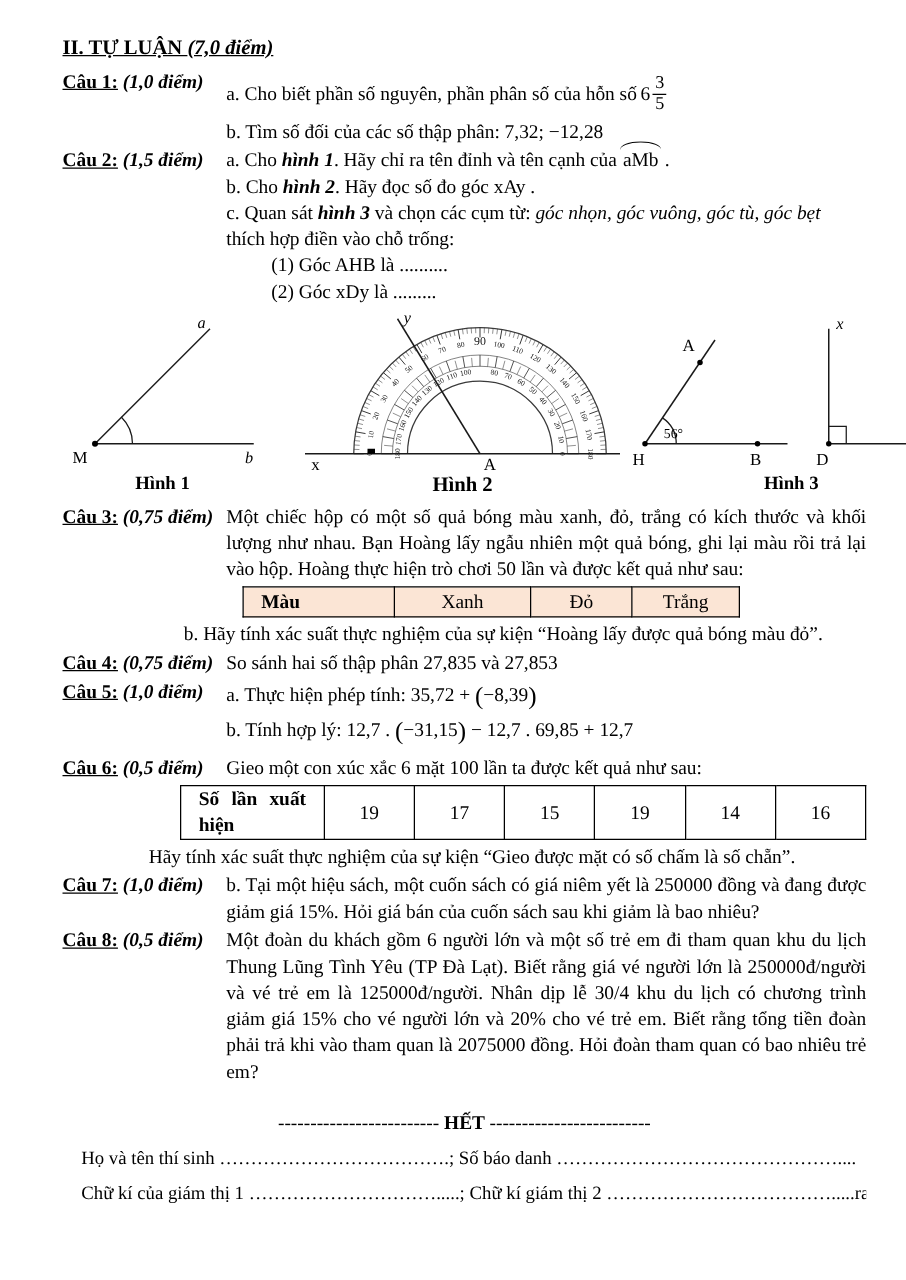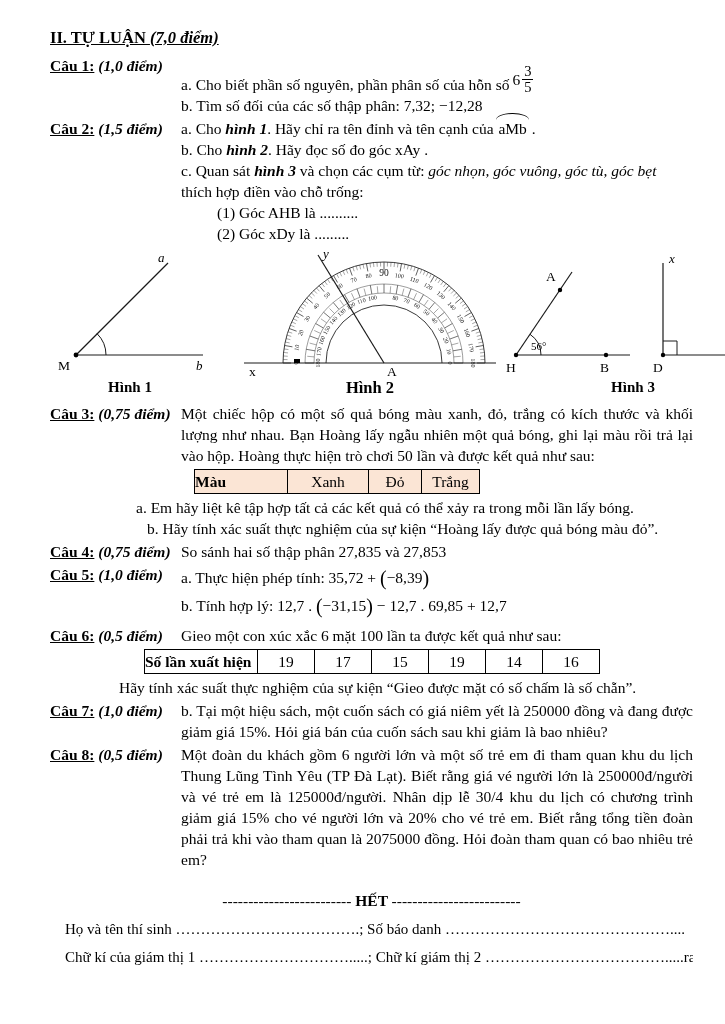--- a/index.html
+++ b/index.html
@@ -40,21 +40,21 @@
   .figcap{font-weight:bold;font-size:15px;line-height:17px;}
   .fig2 .figcap{font-size:16.5px;}
   .fig-svg{display:block;}
   .fig-svg text{font-family:inherit;}
   .fline{stroke:#1a1a1a;stroke-width:1.2;fill:none;}
   .farc{stroke:#1a1a1a;stroke-width:1;fill:none;}
   .flab{font-size:13.5px;fill:#000;}
   .flabi{font-size:13px;font-style:italic;fill:#000;}
   
   table.tbl{border-collapse:collapse;margin:3px 0 3px 13px;}
-  table.tbl td{border:1px solid #000;height:23px;padding:0 0;font-size:15.5px;vertical-align:middle;}
+  table.tbl td{border:1px solid #000;height:23px;padding:0 14px;font-size:15.5px;vertical-align:middle;}
   table.tbl td.c{text-align:center;}
   table.tbl tr.hd td{background:#fbe5d5;}
   table.t6{margin-left:-37px;}
   .t3 td:nth-child(1){width:92px;}
   .t3 td:nth-child(2){width:80px;}
   .t3 td:nth-child(3){width:52px;}
   .t3 td:nth-child(4){width:57px;}
   .t6 td:nth-child(1){width:112px;}
   .t6 td{width:56px;}
   
@@ -65,21 +65,21 @@
 </head>
 <body>
 
 <div class="page">
 
   <div class="section-title"><span class="u"><span class="b">II.  TỰ LUẬN </span><span class="b i">(7,0 điểm)</span></span></div>
 
   <div class="qrow">
     <div class="qlabel"><span class="b u">Câu 1:</span> <span class="b i">(1,0 điểm)</span></div>
     <div class="qbody">
-      <div class="line" style="display:flex;align-items:flex-end;min-height:40px;">
+      <div class="line" style="display:flex;align-items:center;min-height:40px;">
         <span>a. Cho biết phần số nguyên, phần phân số của hỗn số</span>
         <span class="mixed">
           <span>6</span>
           <span class="frac">
               <span class="num">3</span>
               <span>5</span>
             </span>
         </span>
       </div>
       <div class="line">b. Tìm số đối của các số thập phân: 7,32;  −12,28</div>
@@ -329,21 +329,20 @@
       <table class="tbl t3">
         <tbody>
             <tr class="hd">
           <td class="b">Màu</td>
           <td class="c">Xanh</td>
           <td class="c">Đỏ</td>
           <td class="c">Trắng</td>
         </tr>
       </tbody>
         </table>
-      <div class="line outdent45">a. Em hãy liệt kê tập hợp tất cả các kết quả có thể xảy ra trong mỗi lần lấy bóng.</div>
       <div class="line outdent45" style="margin-left:-34px;">b. Hãy tính xác suất thực nghiệm của sự kiện “Hoàng lấy được quả bóng màu đỏ”.</div>
     </div>
   </div>
 
   <div class="qrow">
     <div class="qlabel"><span class="b u">Câu 4:</span> <span class="b i">(0,75 điểm)</span></div>
     <div class="qbody" style="text-align:left;">So sánh hai số thập phân  27,835  và  27,853</div>
   </div>
 
   <div class="qrow">

